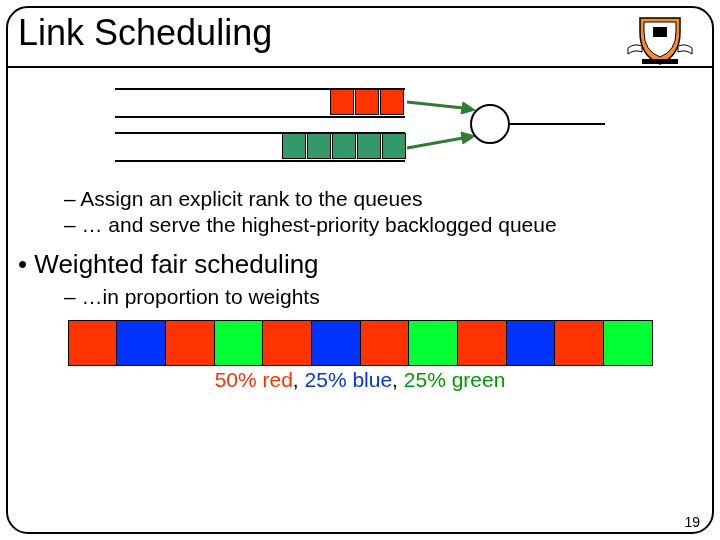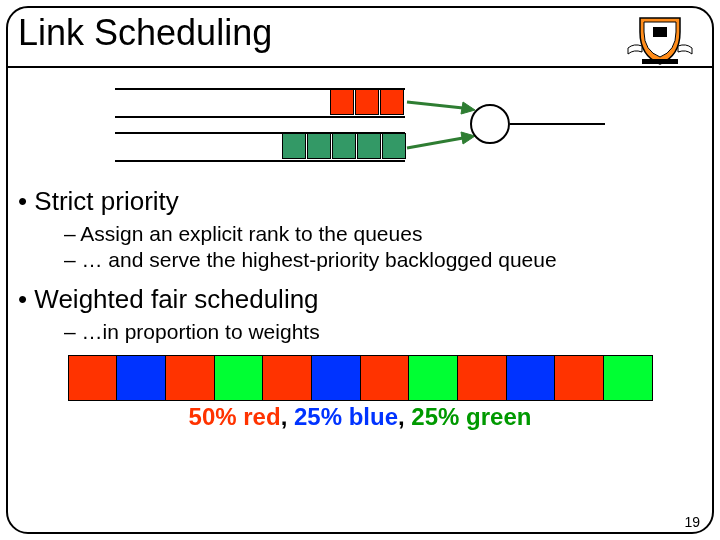--- a/index.html
+++ b/index.html
@@ -115,22 +115,22 @@
   .wfs-cell {
     flex: 1;
     border-right: 1px solid #000;
   }
   .wfs-cell:last-child { border-right: none; }
   .c-red { background: #ff3300; }
   .c-blue { background: #0033ff; }
   .c-green { background: #00ff33; }
   .wfs-caption {
     text-align: center;
-    font-size: 24px;
-    font-weight: bold;
+    font-size: 21px;
+    font-weight: normal;
     margin-top: 2px;
   }
   .cap-red { color: #ff3300; }
   .cap-blue { color: #0033ff; }
   .cap-green { color: #009900; }
   .pagenum {
     position: absolute;
     bottom: 10px;
     right: 20px;
     font-size: 14px;
@@ -182,21 +182,20 @@
     <svg class="arrow" style="left:290px;top:48px;width:70px;height:30px" viewBox="0 0 70 30">
       <line x1="2" y1="20" x2="58" y2="10" stroke-width="3"></line>
       <polygon points="56,4 70,8 58,16"></polygon>
     </svg>
 
     <div class="scheduler-circle" style="left:355px;top:24px"></div>
 
     <div class="out-line" style="left:395px;top:43px;width:95px"></div>
   </div>
 
-  <div class="bullet-main">• Strict priority</div>
   <div class="bullet-sub-group">
     <div class="bullet-sub">– Assign an explicit rank to the queues</div>
     <div class="bullet-sub">– … and serve the highest-priority backlogged queue</div>
   </div>
 
   <div class="bullet-main">• Weighted fair scheduling</div>
   <div class="bullet-sub-group">
     <div class="bullet-sub">– …in proportion to weights</div>
   </div>
 

